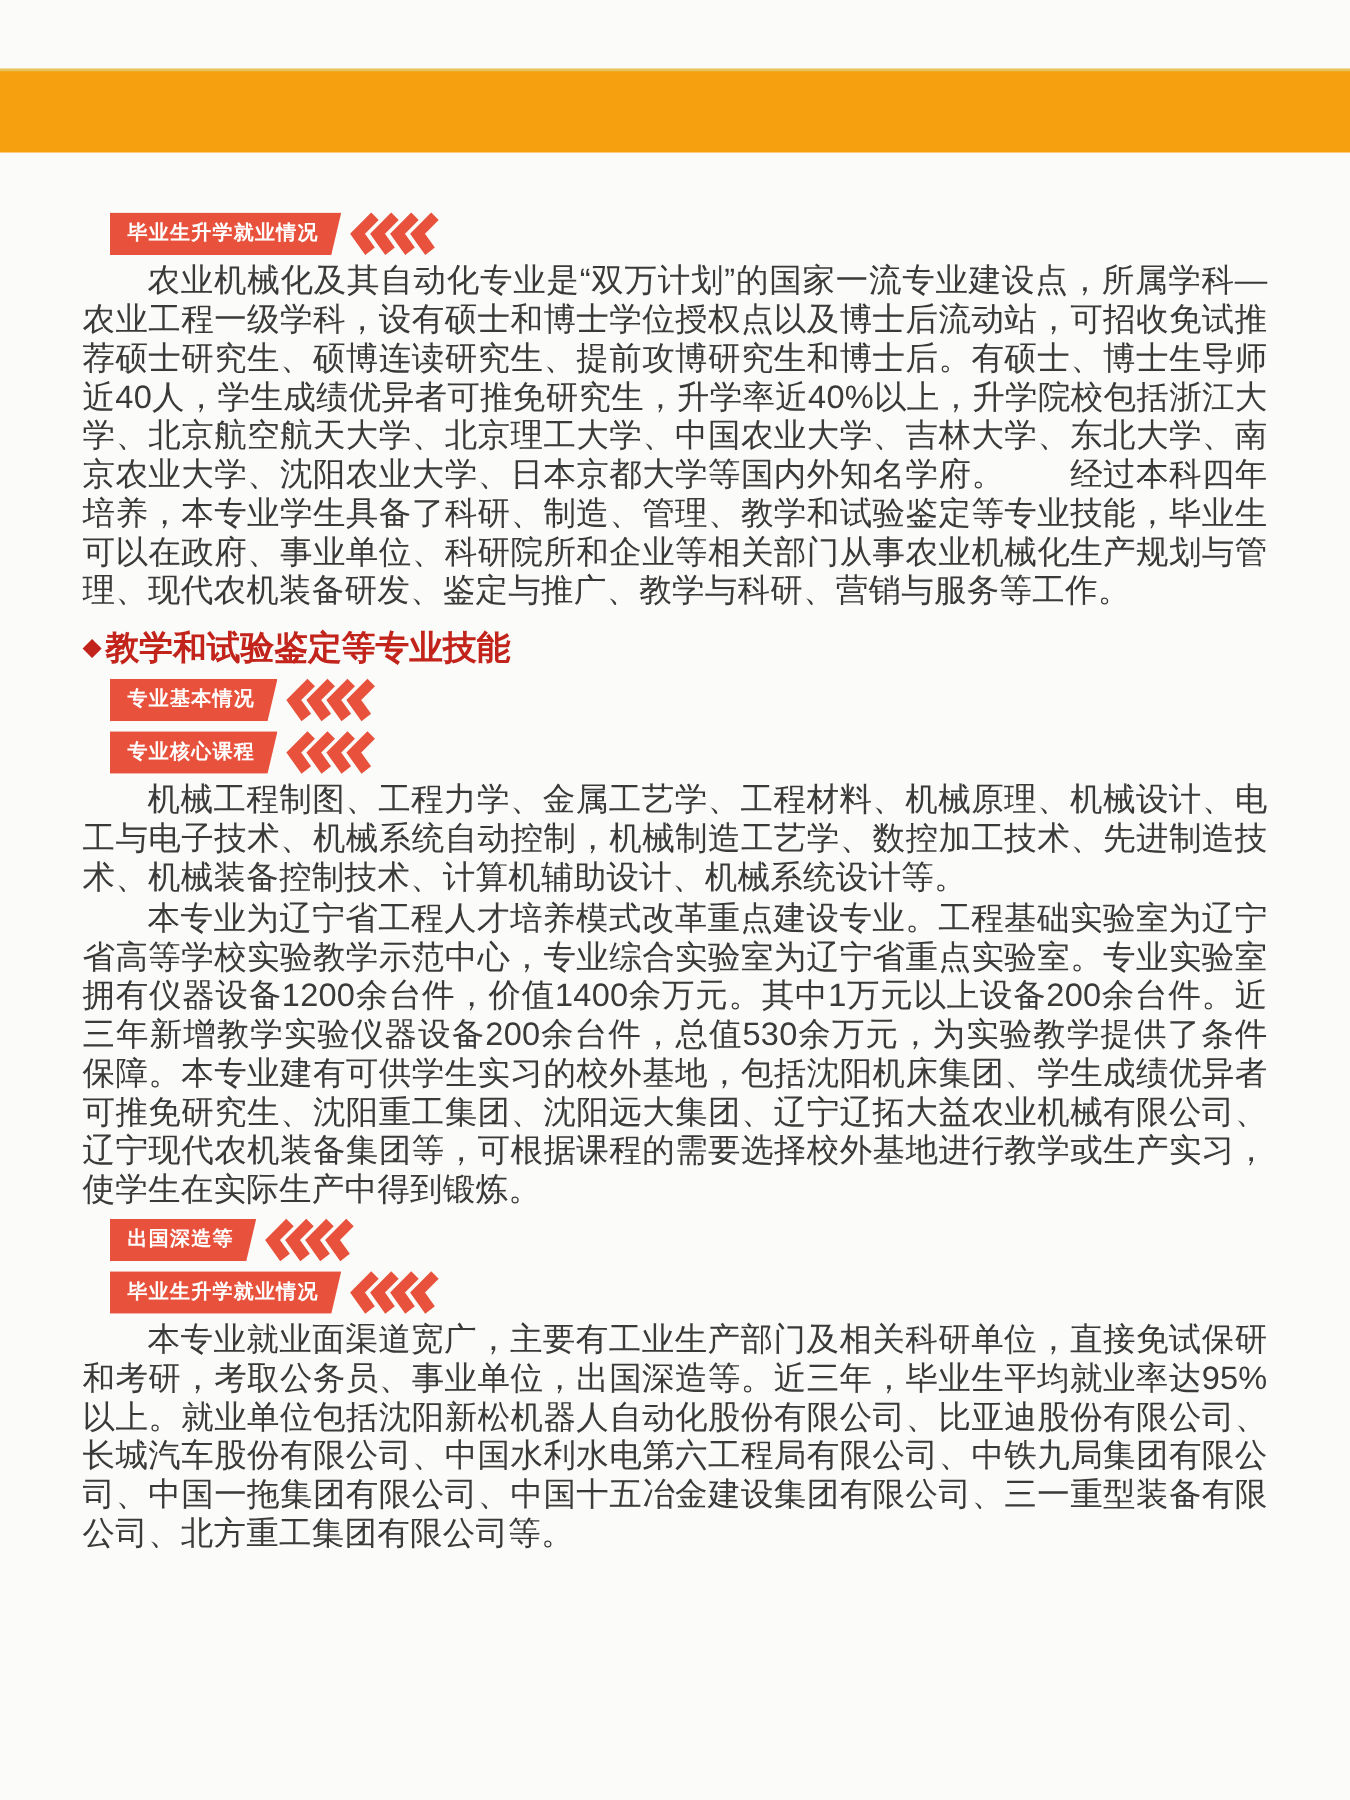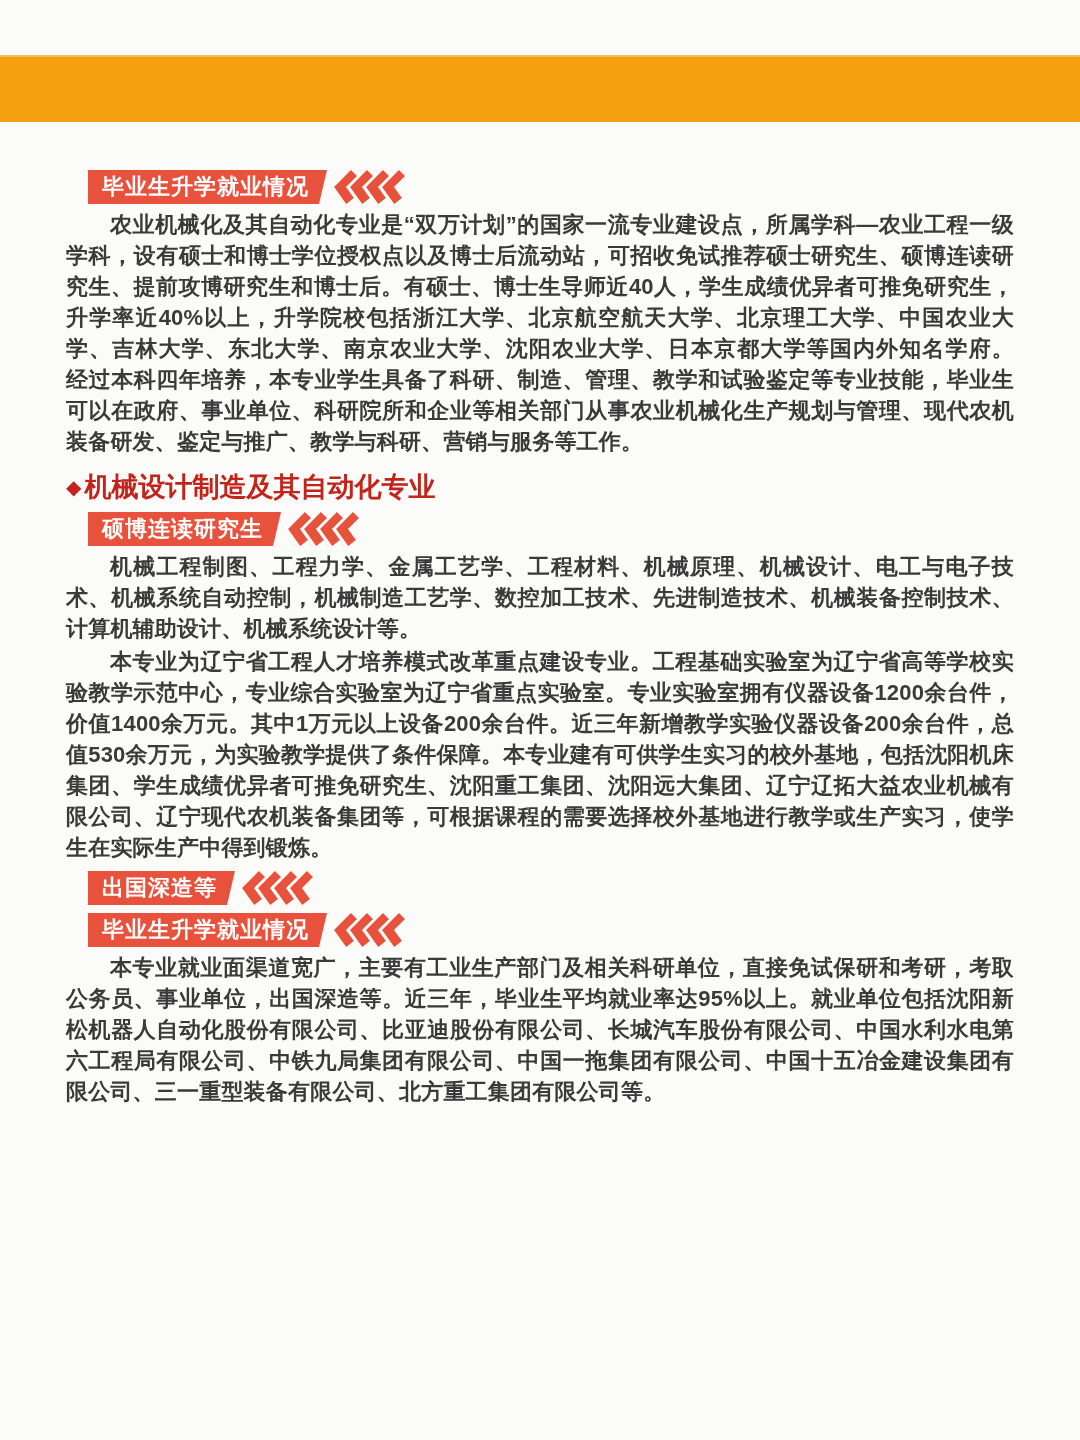--- a/index.html
+++ b/index.html
@@ -38,21 +38,21 @@
     align-items: center;
     margin: 8px 0 5px 22px;
     height: 34px;
   }
   .badge-row.first { margin-top: 0; }
   .badge {
     display: inline-block;
     background: #e8523c;
     color: #ffffff;
     font-weight: bold;
-    font-size: 22px;
+    font-size: 16px;
     line-height: 34px;
     padding: 0 18px 0 14px;
     clip-path: polygon(0 0, 100% 0, calc(100% - 8px) 100%, 0 100%);
     letter-spacing: 1px;
     white-space: nowrap;
   }
   .chevrons {
     display: inline-block;
     margin-left: 8px;
     transform: skewX(-8deg);
@@ -61,27 +61,26 @@
   .chevrons svg { overflow: visible; display: block; }
   .chevrons path {
     fill: none;
     stroke: #e8523c;
     stroke-width: 9;
     stroke-linejoin: miter;
     stroke-linecap: butt;
   }
   .para {
     margin: 0 0 2px 0;
-    font-size: 22px;
+    font-size: 26px;
     line-height: 31px;
     color: #3a3a3a;
     text-align: justify;
     text-indent: 2em;
     letter-spacing: 0.2px;
-    font-weight: bold;
   }
   .major-heading {
     margin: 13px 0 3px 0;
     font-size: 27px;
     line-height: 34px;
     font-weight: bold;
     color: #c2231b;
     display: flex;
     align-items: center;
   }
@@ -107,35 +106,46 @@
           <path d="M33 1 L21 15 L33 29"></path>
           <path d="M49 1 L37 15 L49 29"></path>
           <path d="M65 1 L53 15 L65 29"></path>
         </svg>
       </span>
     </div>
     <p class="para">农业机械化及其自动化专业是“双万计划”的国家一流专业建设点，所属学科—农业工程一级学科，设有硕士和博士学位授权点以及博士后流动站，可招收免试推荐硕士研究生、硕博连读研究生、提前攻博研究生和博士后。有硕士、博士生导师近40人，学生成绩优异者可推免研究生，升学率近40%以上，升学院校包括浙江大学、北京航空航天大学、北京理工大学、中国农业大学、吉林大学、东北大学、南京农业大学、沈阳农业大学、日本京都大学等国内外知名学府。　　经过本科四年培养，本专业学生具备了科研、制造、管理、教学和试验鉴定等专业技能，毕业生可以在政府、事业单位、科研院所和企业等相关部门从事农业机械化生产规划与管理、现代农机装备研发、鉴定与推广、教学与科研、营销与服务等工作。</p>
 
     <div class="major-heading">
       <span class="diamond-icon">◆</span>
-      <span>机械设计制造及其自动化专业</span>
+      <span>教学和试验鉴定等专业技能</span>
     </div>
 
     <div class="badge-row">
-      <span class="badge">硕博连读研究生</span>
+      <span class="badge">专业基本情况</span>
       <span class="chevrons">
         <svg width="68" height="30" viewBox="0 0 68 30" aria-hidden="true">
           <path d="M17 1 L5 15 L17 29"></path>
           <path d="M33 1 L21 15 L33 29"></path>
           <path d="M49 1 L37 15 L49 29"></path>
           <path d="M65 1 L53 15 L65 29"></path>
         </svg>
       </span>
     </div>
 
+    <div class="badge-row">
+      <span class="badge">专业核心课程</span>
+      <span class="chevrons">
+        <svg width="68" height="30" viewBox="0 0 68 30" aria-hidden="true">
+          <path d="M17 1 L5 15 L17 29"></path>
+          <path d="M33 1 L21 15 L33 29"></path>
+          <path d="M49 1 L37 15 L49 29"></path>
+          <path d="M65 1 L53 15 L65 29"></path>
+        </svg>
+      </span>
+    </div>
     <p class="para">机械工程制图、工程力学、金属工艺学、工程材料、机械原理、机械设计、电工与电子技术、机械系统自动控制，机械制造工艺学、数控加工技术、先进制造技术、机械装备控制技术、计算机辅助设计、机械系统设计等。</p>
 
     <p class="para">本专业为辽宁省工程人才培养模式改革重点建设专业。工程基础实验室为辽宁省高等学校实验教学示范中心，专业综合实验室为辽宁省重点实验室。专业实验室拥有仪器设备1200余台件，价值1400余万元。其中1万元以上设备200余台件。近三年新增教学实验仪器设备200余台件，总值530余万元，为实验教学提供了条件保障。本专业建有可供学生实习的校外基地，包括沈阳机床集团、学生成绩优异者可推免研究生、沈阳重工集团、沈阳远大集团、辽宁辽拓大益农业机械有限公司、辽宁现代农机装备集团等，可根据课程的需要选择校外基地进行教学或生产实习，使学生在实际生产中得到锻炼。</p>
 
     <div class="badge-row">
       <span class="badge">出国深造等</span>
       <span class="chevrons">
         <svg width="68" height="30" viewBox="0 0 68 30" aria-hidden="true">
           <path d="M17 1 L5 15 L17 29"></path>
           <path d="M33 1 L21 15 L33 29"></path>

